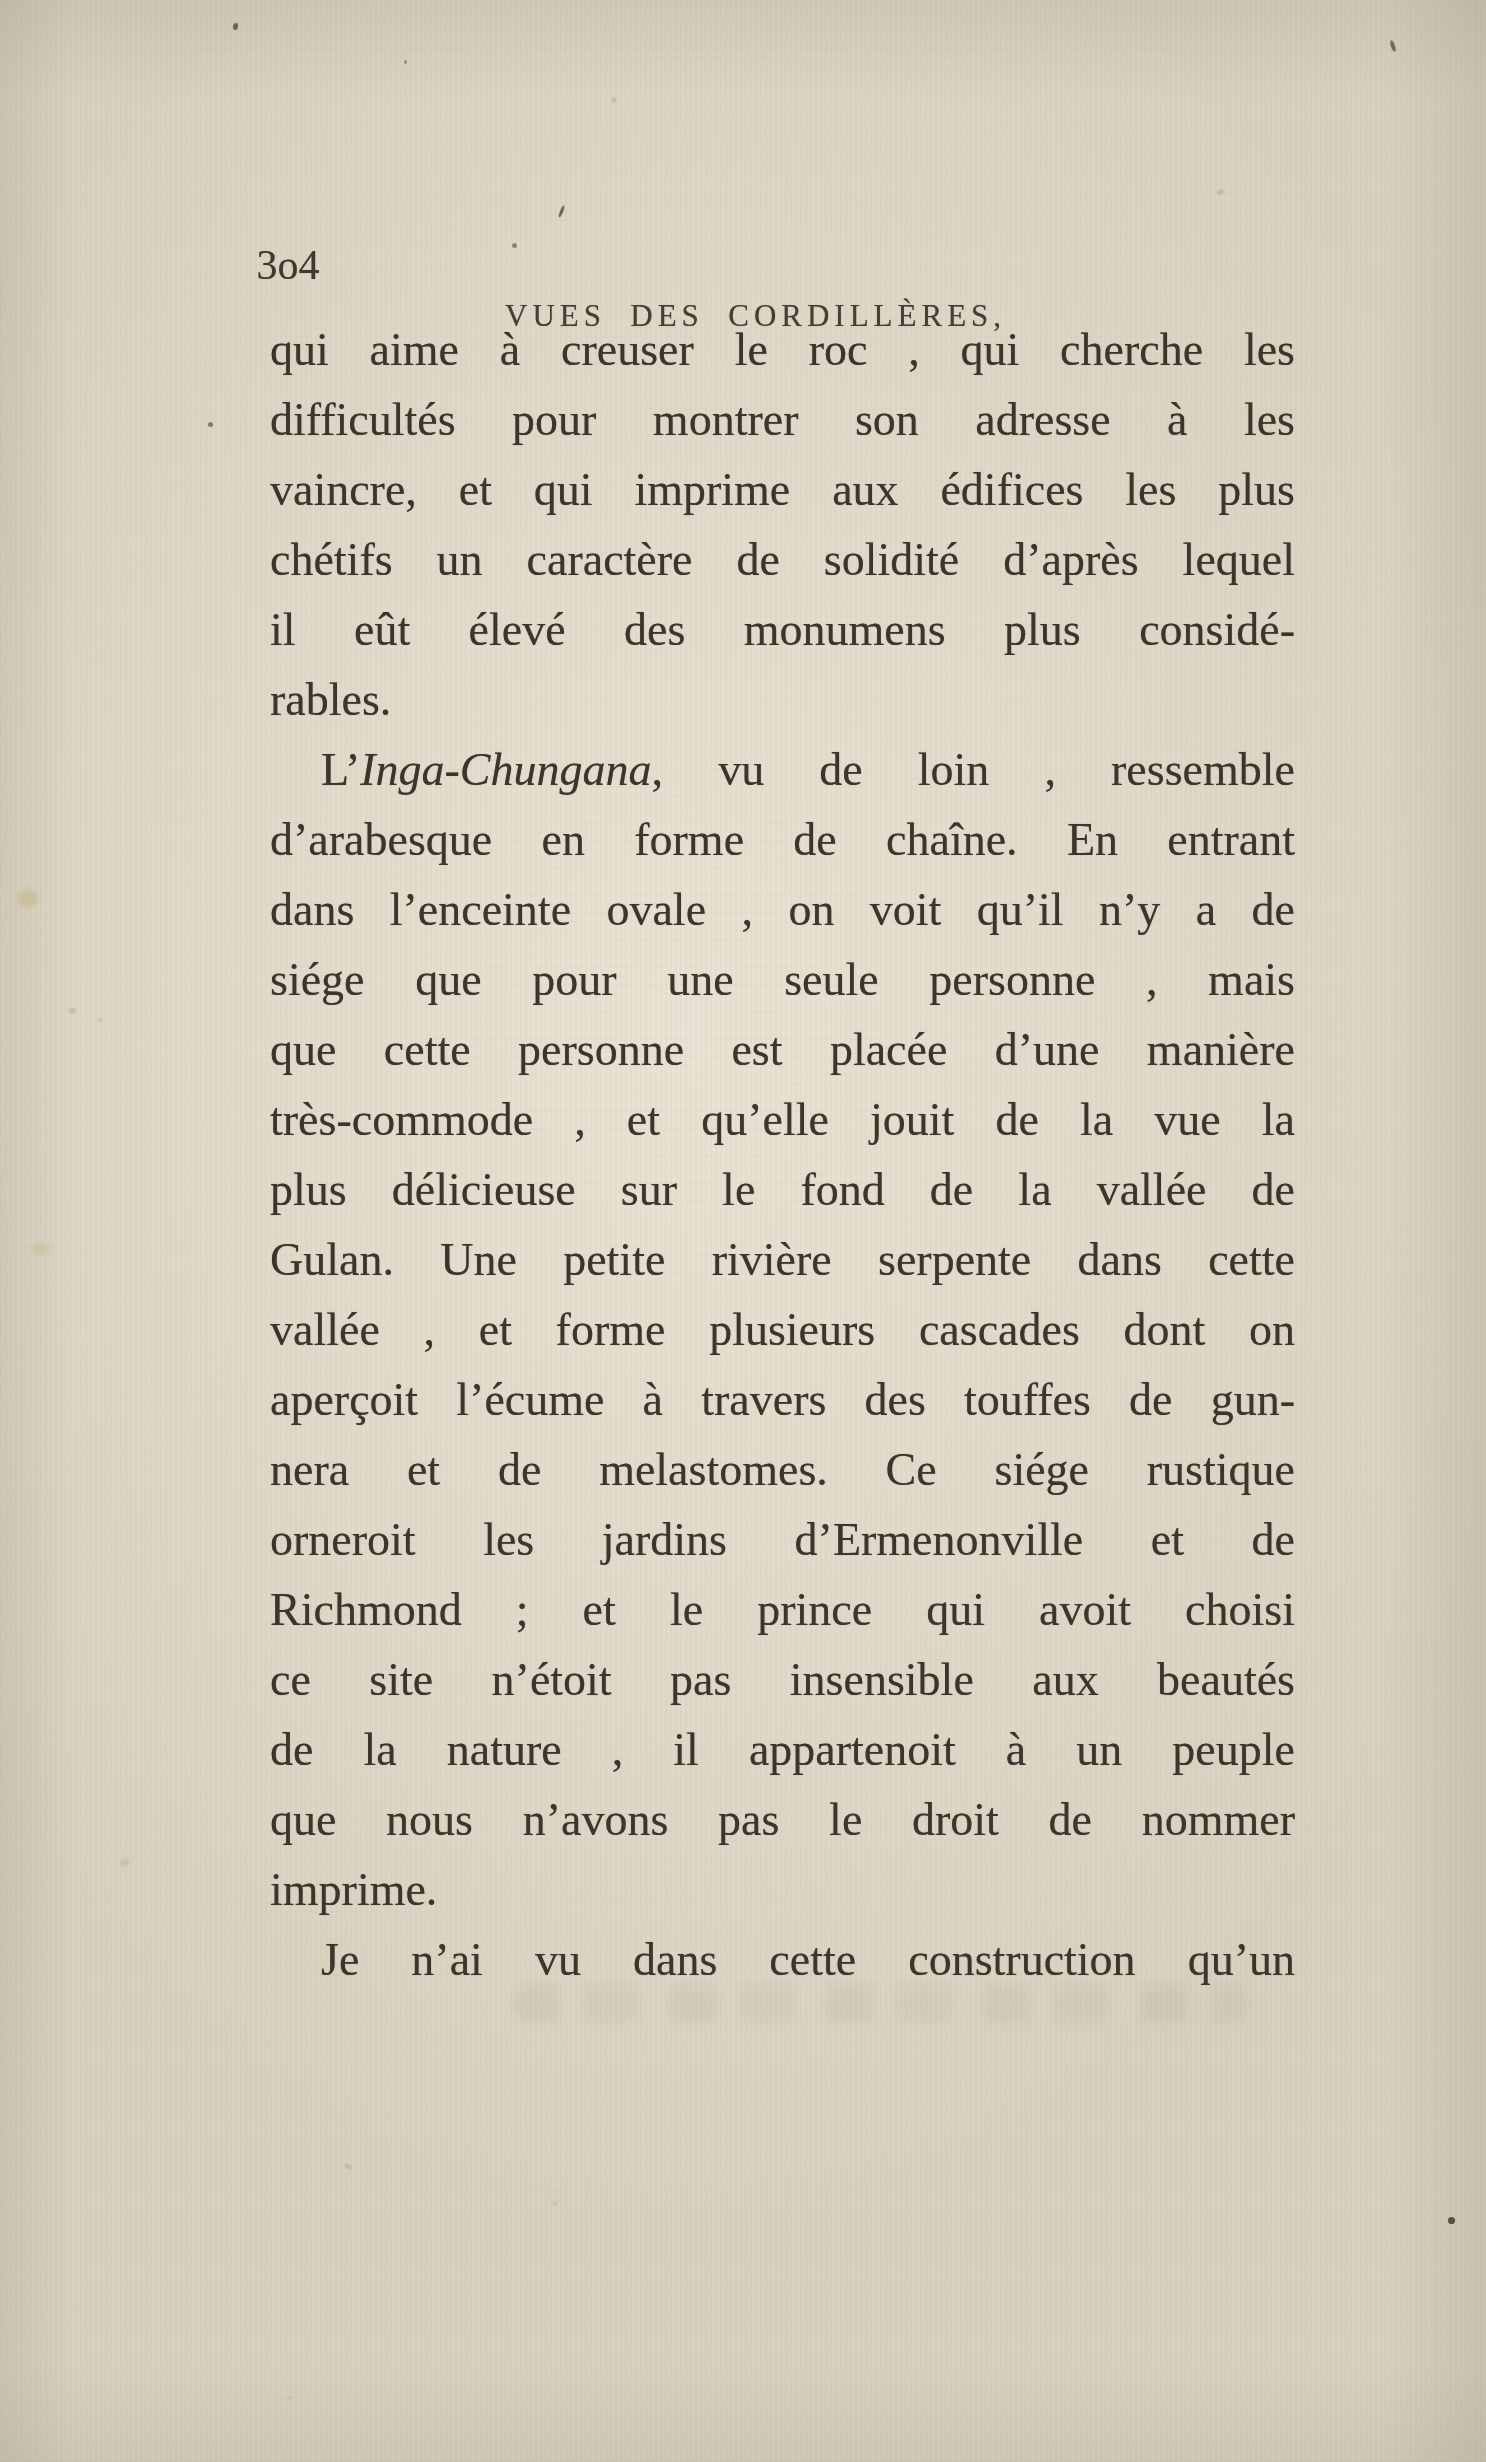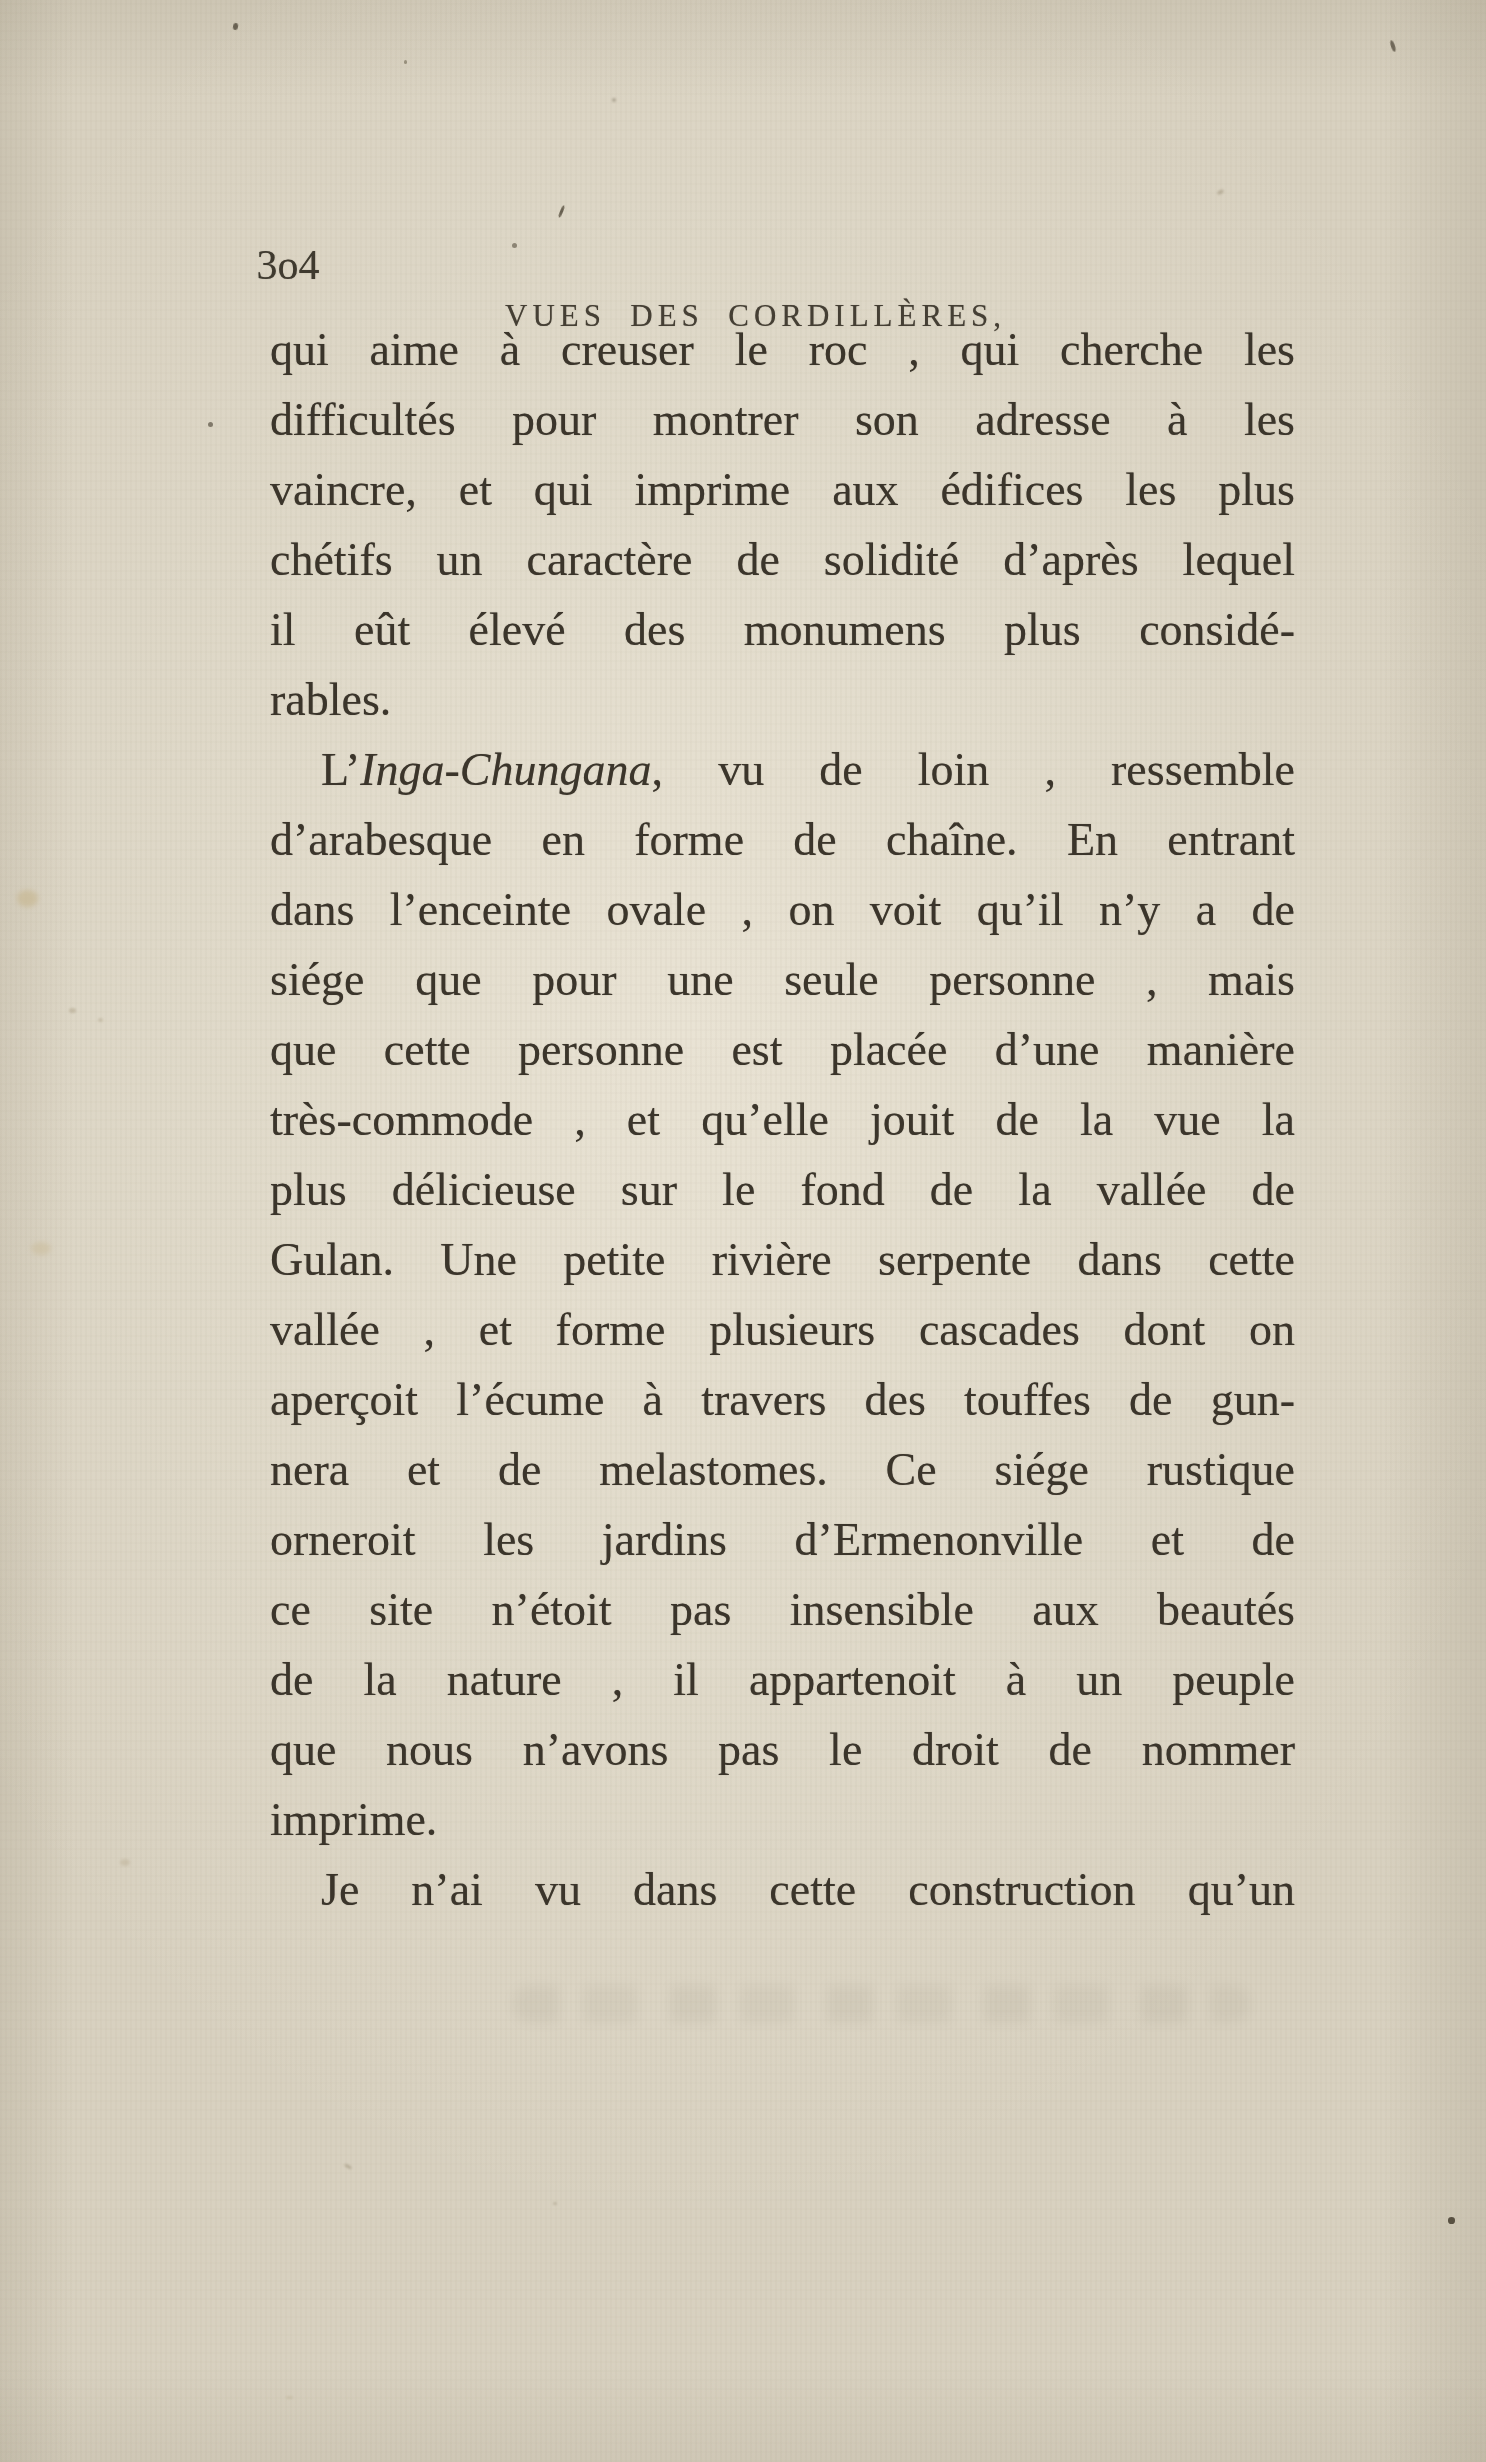--- a/index.html
+++ b/index.html
@@ -107,20 +107,21 @@
       <div class="line"><span>dans l’enceinte ovale , on voit qu’il n’y a de</span></div>
       <div class="line"><span>siége que pour une seule personne , mais</span></div>
       <div class="line"><span>que cette personne est placée d’une manière</span></div>
       <div class="line"><span>très-commode , et qu’elle jouit de la vue la</span></div>
       <div class="line"><span>plus délicieuse sur le fond de la vallée de</span></div>
       <div class="line"><span>Gulan. Une petite rivière serpente dans cette</span></div>
       <div class="line"><span>vallée , et forme plusieurs cascades dont on</span></div>
       <div class="line"><span>aperçoit l’écume à travers des touffes de gun-</span></div>
       <div class="line"><span>nera et de melastomes. Ce siége rustique</span></div>
       <div class="line"><span>orneroit les jardins d’Ermenonville et de</span></div>
+      <div class="line"><span>Richmond ; et le prince qui avoit choisi</span></div>
       <div class="line"><span>ce site n’étoit pas insensible aux beautés</span></div>
       <div class="line"><span>de la nature , il appartenoit à un peuple</span></div>
       <div class="line"><span>que nous n’avons pas le droit de nommer</span></div>
       <div class="line short"><span>imprime.</span></div>
       <div class="line indent"><span>Je n’ai vu dans cette construction qu’un</span></div>
     </main>
 
   <div class="ghost"></div>
 
   <div id="marks">

